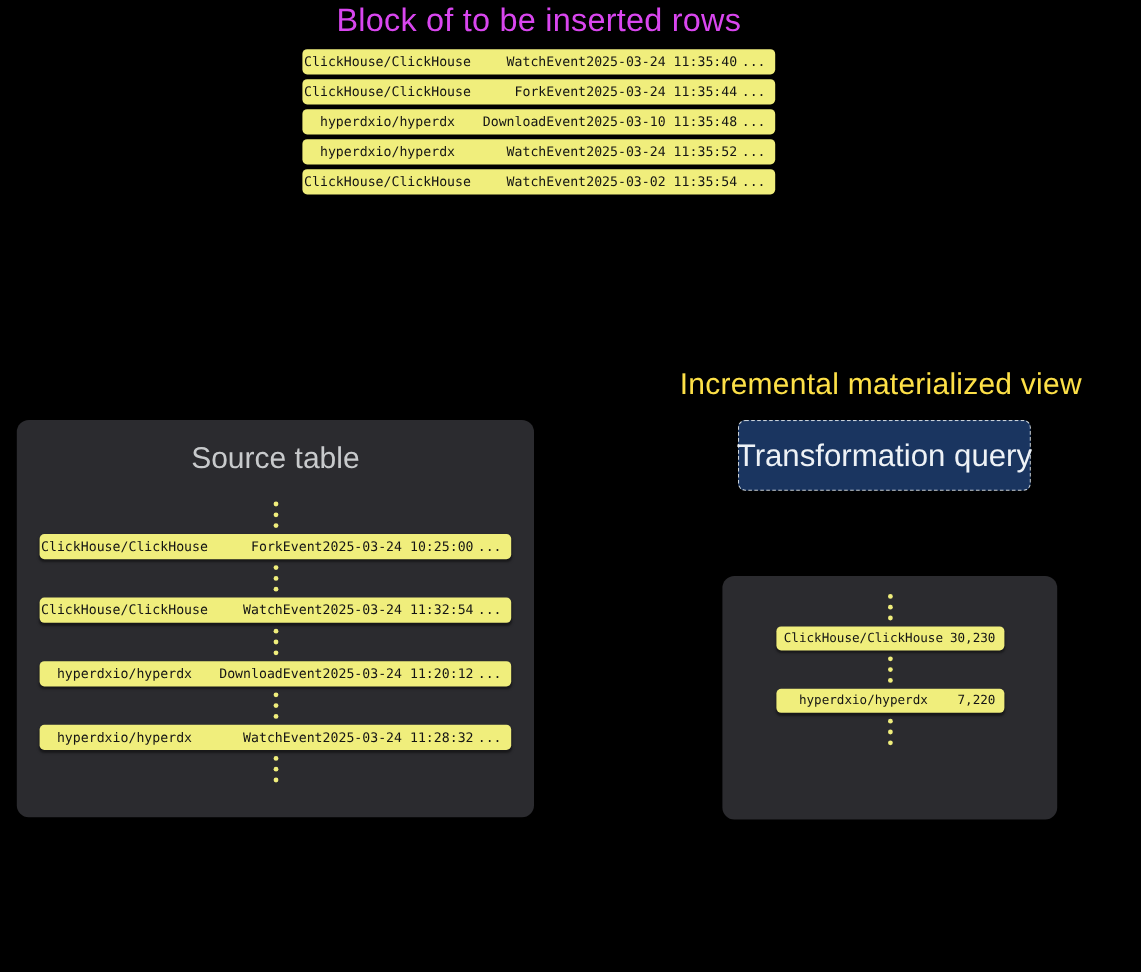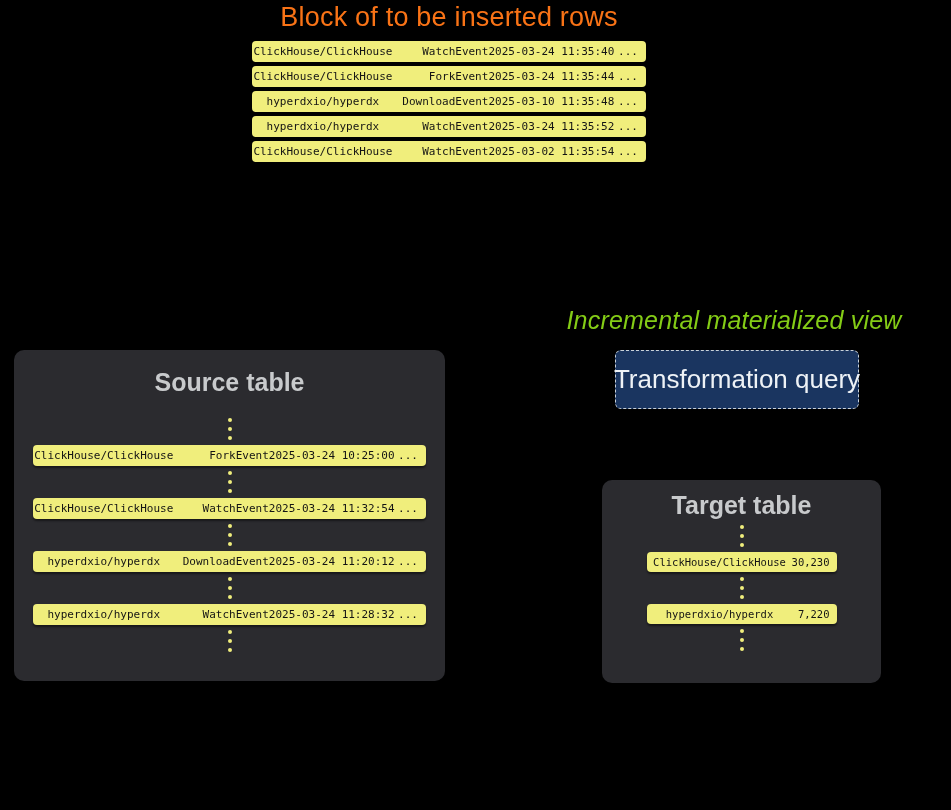--- a/index.html
+++ b/index.html
@@ -9,29 +9,29 @@
     width: 951px;
     height: 810px;
     background: #000000;
     overflow: hidden;
     font-family: "Liberation Sans", sans-serif;
   }
 
   
   .big-title {
     position: absolute;
-    color: #f97316;
+    color: #d946ef;
     font-size: 27px;
     font-weight: 400;
     text-align: center;
     letter-spacing: 0.2px;
     white-space: nowrap;
   }
   .insert-title { left: 252px; top: 2px; width: 394px; }
-  .imv-title    { left: 517px; top: 306px; width: 434px; font-size: 25px; color: #84cc16; font-style: italic; }
+  .imv-title    { left: 517px; top: 306px; width: 434px; font-size: 25px; color: #fde047; }
 
   
   .mono-row {
     background: #f0ee7c;
     color: #141414;
     font-family: "DejaVu Sans Mono", monospace;
     font-weight: 400;
     font-size: 11px;
     border-radius: 4px;
     height: 21px;
@@ -59,21 +59,21 @@
     flex-direction: column;
     align-items: center;
     box-shadow: 0 4px 12px rgba(0,0,0,0.6);
   }
   .source-panel { left: 14px;  top: 350px; width: 431px; height: 331px; padding-top: 16px; }
   .target-panel { left: 602px; top: 480px; width: 279px; height: 203px; padding-top: 10px; }
 
   .panel-title {
     color: #c8cacc;
     font-size: 25px;
-    font-weight: 700;
+    font-weight: 400;
     text-align: center;
     height: 32px;
     line-height: 32px;
   }
   .target-panel .panel-title { height: 30px; line-height: 30px; }
 
   .source-panel .mono-row { width: 393px; }
   .target-panel .mono-row { width: 190px; height: 20px; font-size: 10.5px; display: flex; }
   .target-panel .mono-row .c-repo  { flex: 1; text-align: center; padding-left: 4px; }
   .target-panel .mono-row .c-count { width: 48px; text-align: right; padding-right: 7px; }
@@ -209,21 +209,20 @@
         <i></i>
         <i></i>
         <i></i>
       </div>
   </div>
 
   <div class="big-title imv-title">Incremental materialized view</div>
   <div class="transform-btn">Transformation query</div>
 
   <div class="panel target-panel">
-    <div class="panel-title">Target table</div>
 
     <div class="vdots">
         <i></i>
         <i></i>
         <i></i>
       </div>
 
     <div class="mono-row">
       <span class="c-repo">ClickHouse/ClickHouse</span>
       <span class="c-count">30,230</span>

